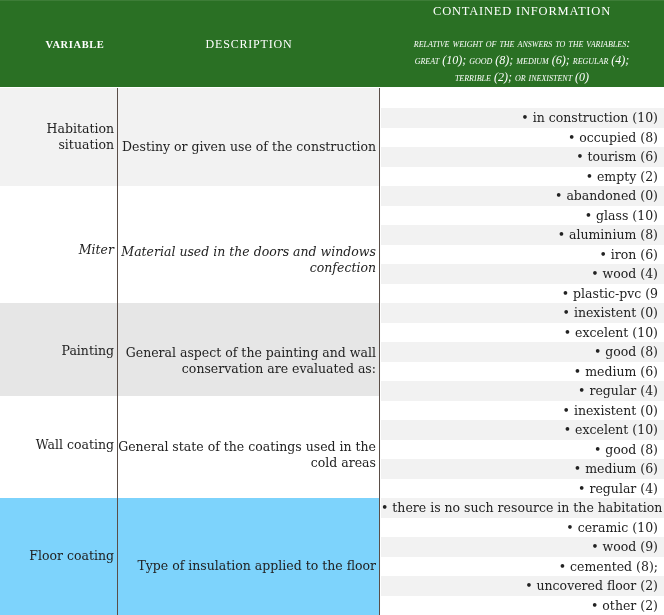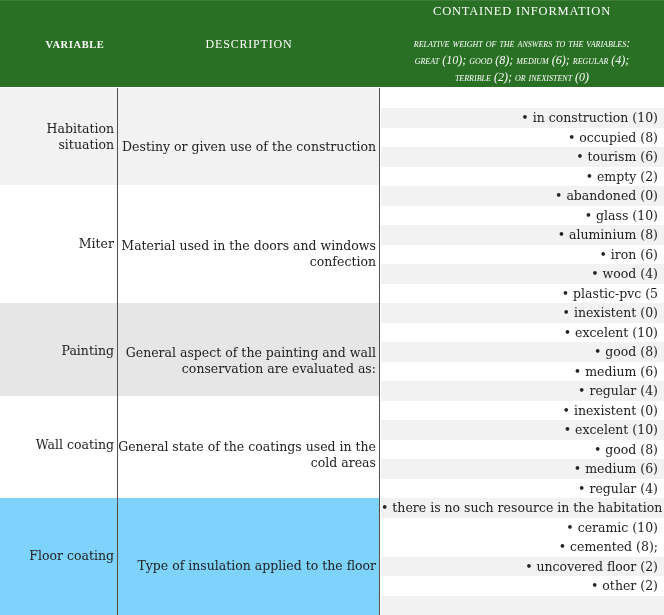--- a/index.html
+++ b/index.html
@@ -34,21 +34,21 @@
       <div class="t2">great (10); good (8); medium (6); regular (4);</div>
       <div class="t2">terrible (2); or inexistent (0)</div>
     </div>
   </div>
 
   <div class="body" id="groups">
       <div class="group" style="top: 0px; height: 97.5px; background: rgb(242, 242, 242);">
         <div class="var" style="padding-left: 40px; box-sizing: border-box;">Habitation situation</div>
         <div class="desc">Destiny or given use of the construction</div>
       </div>
-      <div class="group" style="top: 97px; height: 117px; background: rgb(255, 255, 255);">
+      <div class="group" style="top: 103px; height: 117px; background: rgb(255, 255, 255); font-style: italic;">
         <div class="var">Miter</div>
         <div class="desc">Material used in the doors and windows confection</div>
       </div>
       <div class="group" style="top: 214.5px; height: 97.5px; background: rgb(230, 230, 230);">
         <div class="var">Painting</div>
         <div class="desc">General aspect of the painting and wall conservation are evaluated as:</div>
       </div>
       <div class="group" style="top: 308px; height: 97.5px; background: rgb(255, 255, 255);">
         <div class="var">Wall coating</div>
         <div class="desc">General state of the coatings used in the cold areas</div>
@@ -61,33 +61,34 @@
   <div class="opts" id="opts">
       <div class="opt s">• in construction (10)</div>
       <div class="opt w">• occupied (8)</div>
       <div class="opt s">• tourism (6)</div>
       <div class="opt w">• empty (2)</div>
       <div class="opt s">• abandoned (0)</div>
       <div class="opt w">• glass (10)</div>
       <div class="opt s">• aluminium (8)</div>
       <div class="opt w">• iron (6)</div>
       <div class="opt s">• wood (4)</div>
-      <div class="opt w">• plastic-pvc (5</div>
+      <div class="opt w">• plastic-pvc (9</div>
       <div class="opt s">• inexistent (0)</div>
       <div class="opt w">• excelent (10)</div>
       <div class="opt s">• good (8)</div>
       <div class="opt w">• medium (6)</div>
       <div class="opt s">• regular (4)</div>
       <div class="opt w">• inexistent (0)</div>
       <div class="opt s">• excelent (10)</div>
       <div class="opt w">• good (8)</div>
       <div class="opt s">• medium (6)</div>
       <div class="opt w">• regular (4)</div>
       <div class="opt s">• there is no such resource in the habitation (0)</div>
       <div class="opt w">• ceramic (10)</div>
+      <div class="opt s">• wood (9)</div>
       <div class="opt w">• cemented (8);</div>
       <div class="opt s">• uncovered floor (2)</div>
       <div class="opt w">• other (2)</div>
       <div class="opt s"></div>
     </div>
 
   <div class="vline" style="left:117px"></div>
   <div class="vline" style="left:379px"></div>
 </div>
 

